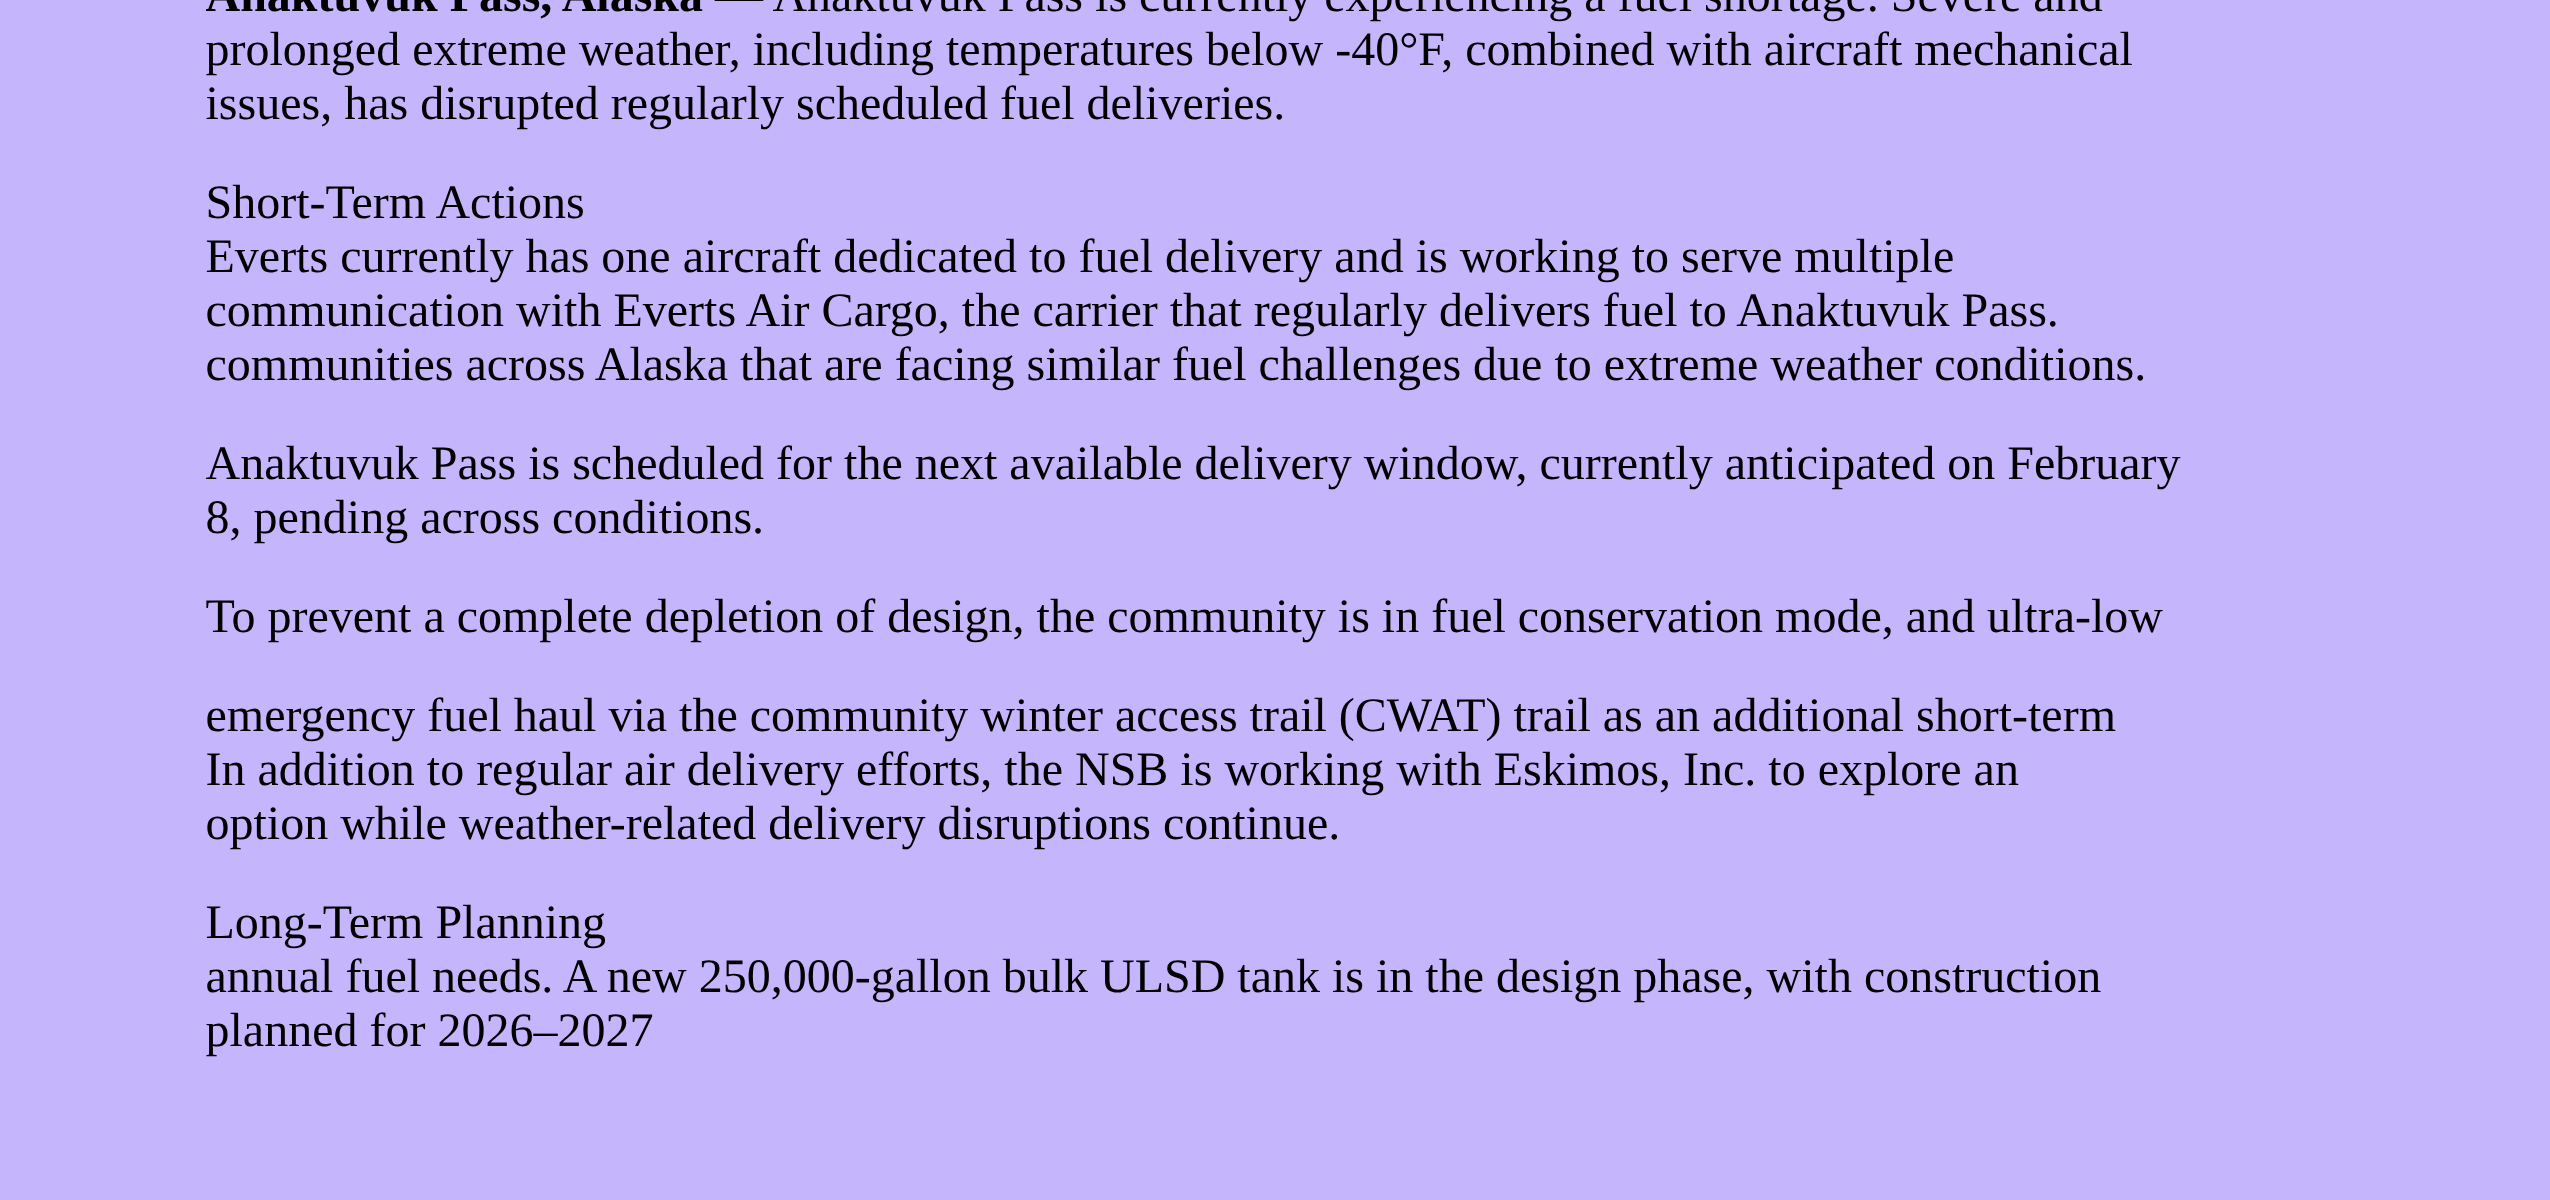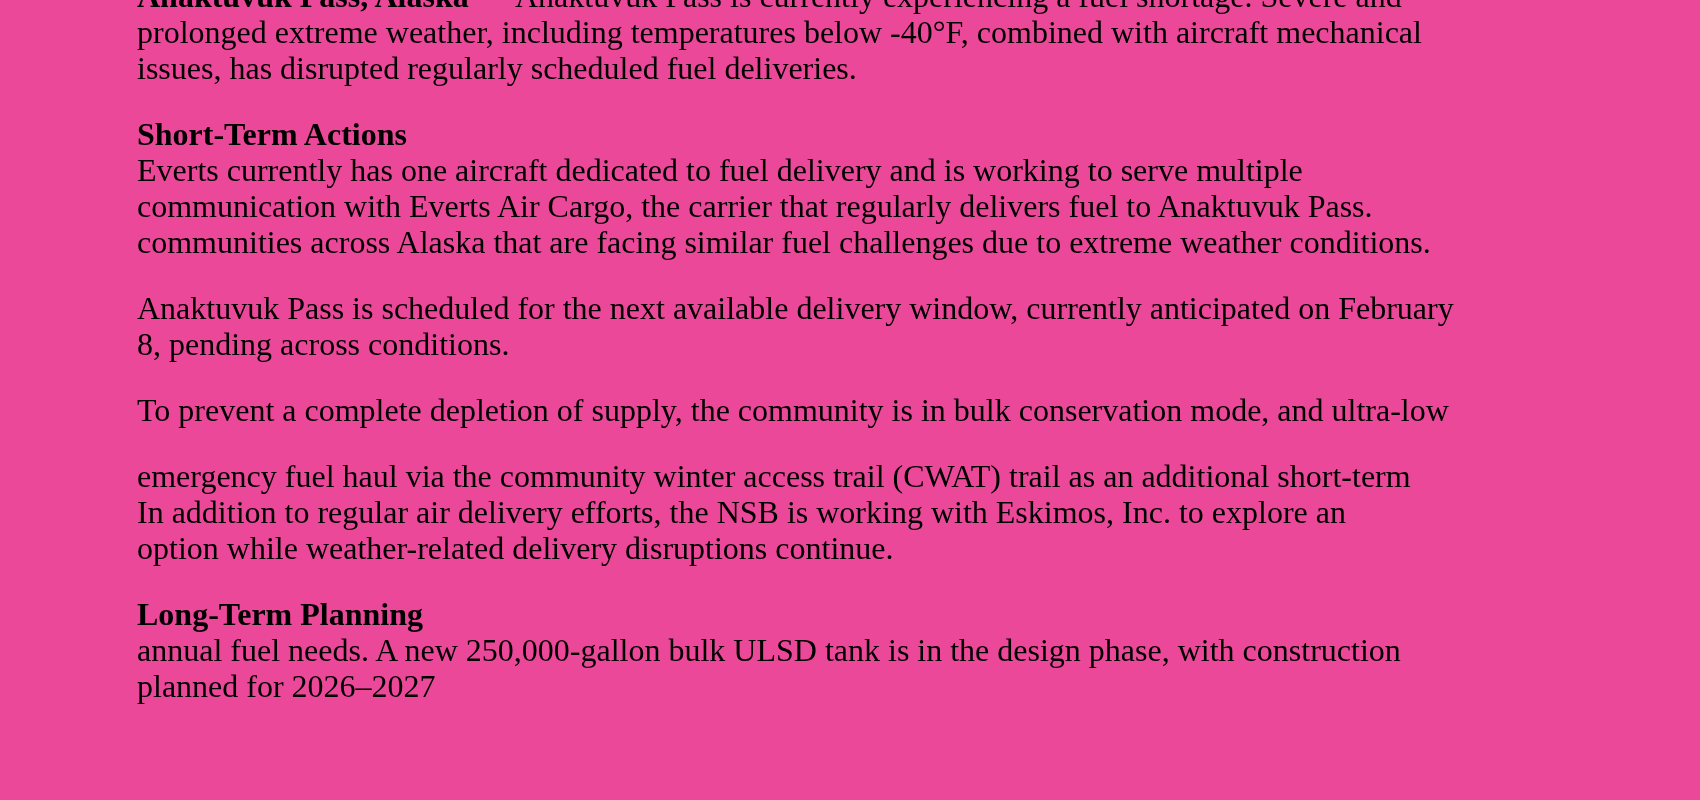--- a/index.html
+++ b/index.html
@@ -5,40 +5,40 @@
   html, body {
     margin: 0;
     padding: 0;
     background: #ffffff;
   }
   .page {
     position: relative;
     width: 1700px;
     height: 800px;
     overflow: hidden;
-    background: #ec4899;
+    background: #c4b5fd;
   }
   .content {
     position: absolute;
     left: 137px;
     top: -22px;
     width: 1480px;
     color: #000000;
     font-family: "Liberation Serif", serif;
     font-size: 32px;
     line-height: 36px;
   }
   .para {
     margin: 0 0 30px 0;
   }
   .line {
     white-space: nowrap;
   }
   .heading {
-    font-weight: bold;
+    font-weight: normal;
   }
   .bold {
     font-weight: bold;
   }
 </style>
 </head>
 <body>
 
 <div class="page">
   <div class="content">
@@ -55,21 +55,21 @@
       <div class="line">communication with Everts Air Cargo, the carrier that regularly delivers fuel to Anaktuvuk Pass.</div>
       <div class="line">communities across Alaska that are facing similar fuel challenges due to extreme weather conditions.</div>
     </div>
 
     <div class="para">
       <div class="line">Anaktuvuk Pass is scheduled for the next available delivery window, currently anticipated on February</div>
       <div class="line">8, pending across conditions.</div>
     </div>
 
     <div class="para">
-      <div class="line">To prevent a complete depletion of supply, the community is in bulk conservation mode, and ultra-low</div>
+      <div class="line">To prevent a complete depletion of design, the community is in fuel conservation mode, and ultra-low</div>
     </div>
 
     <div class="para">
       <div class="line">emergency fuel haul via the community winter access trail (CWAT) trail as an additional short-term</div>
       <div class="line">In addition to regular air delivery efforts, the NSB is working with Eskimos, Inc. to explore an</div>
       <div class="line">option while weather-related delivery disruptions continue.</div>
     </div>
 
     <div class="para">
       <div class="line heading">Long-Term Planning</div>

